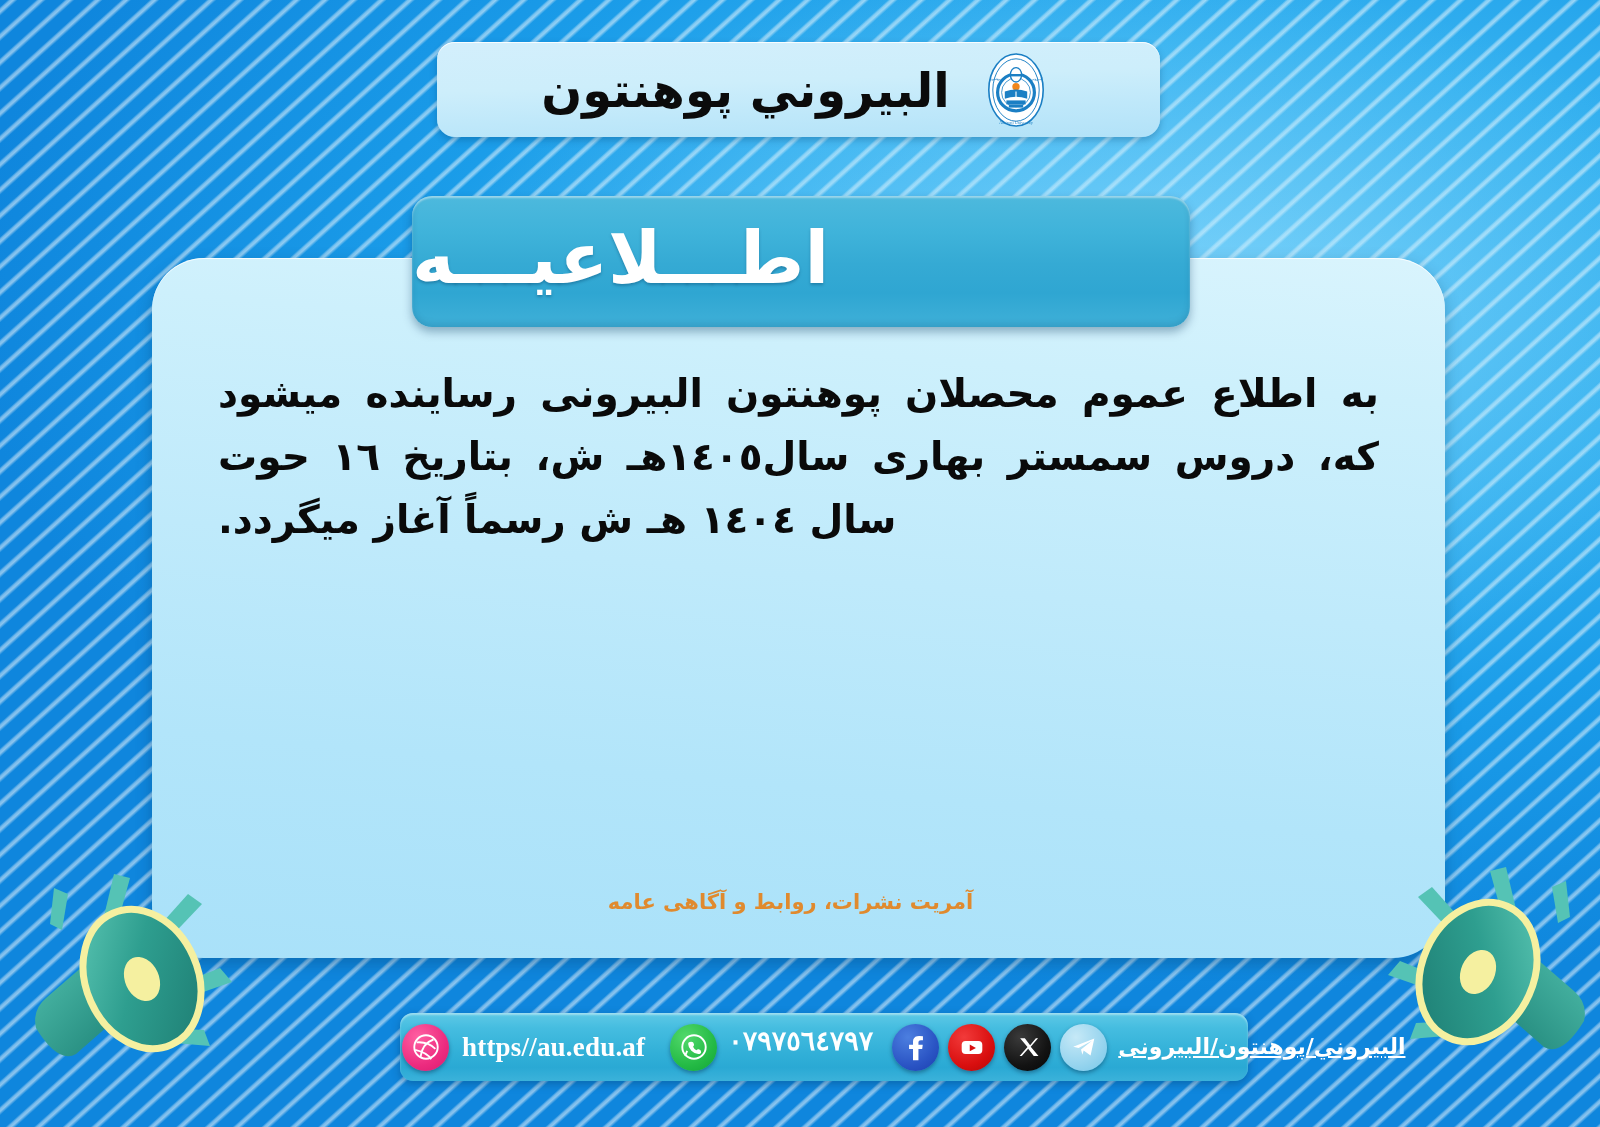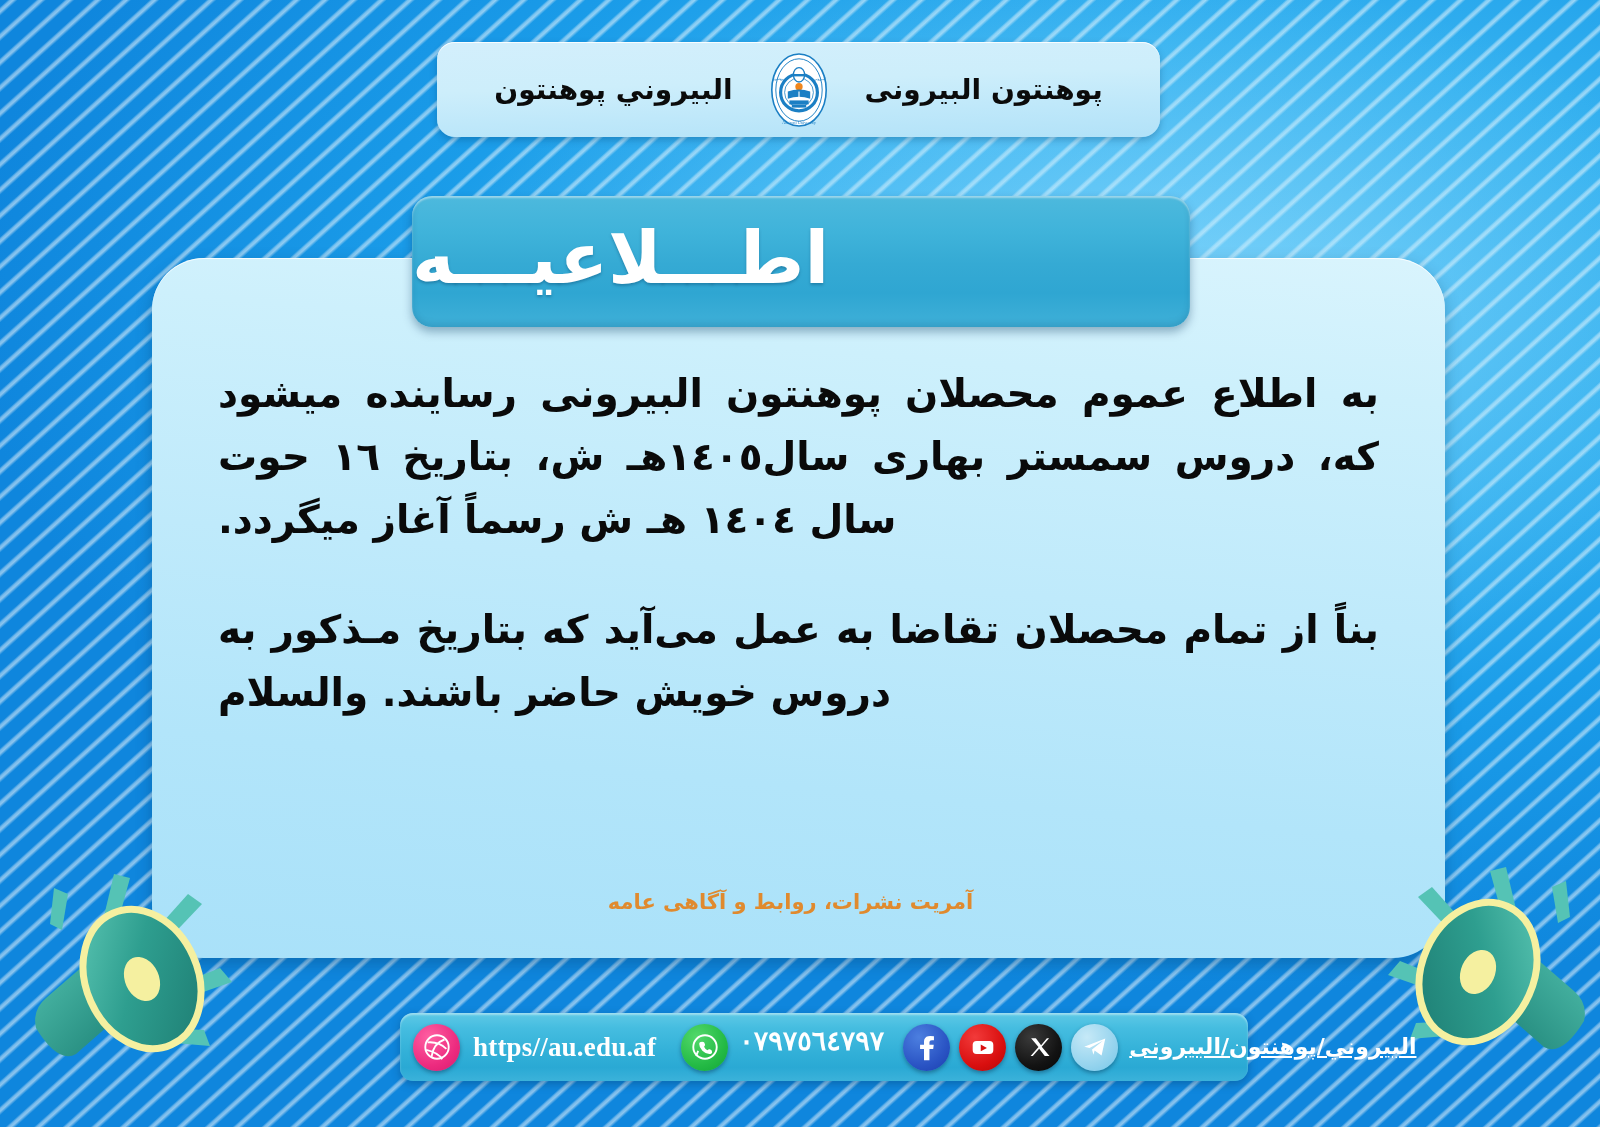--- a/index.html
+++ b/index.html
@@ -46,21 +46,21 @@
     background: linear-gradient(178deg, #d3effc 0%, #cdeefb 42%, #bfe8fa 70%, #b2e2f8 100%);
     box-shadow: 0 3px 7px rgba(0,50,90,0.28), inset 0 1px 0 rgba(255,255,255,0.85);
     display: flex;
     align-items: center;
     justify-content: center;
     gap: 26px;
     z-index: 6;
   }
   .header-name {
     font-family: "DejaVu Sans", sans-serif;
-    font-size: 28px;
+    font-size: 48px;
     font-weight: bold;
     color: #0b0b0b;
     white-space: nowrap;
     line-height: 1;
     direction: rtl;
   }
   .seal {
     width: 80px; height: 80px;
     flex: 0 0 80px;
   }
@@ -137,21 +137,21 @@
   .footer-bar {
     position: absolute;
     left: 400px; top: 1013px;
     width: 848px; height: 68px;
     border-radius: 13px;
     background: linear-gradient(180deg, #5ec9e6 0%, #45bde0 22%, #32b0d8 58%, #2aa9d4 80%, #3bb2da 100%);
     box-shadow: 0 3px 8px rgba(0,50,90,0.35), inset 0 2px 2px rgba(255,255,255,0.40);
     display: flex;
     align-items: center;
     direction: ltr;
-    padding: 0 13px;
+    padding: 0 2px;
     gap: 9px;
     z-index: 9;
   }
   .fb-icon {
     width: 47px; height: 47px;
     border-radius: 50%;
     flex: 0 0 47px;
     display: flex; align-items: center; justify-content: center;
     box-shadow: 0 2px 4px rgba(0,30,60,0.40);
   }
@@ -181,21 +181,20 @@
     margin-left: 2px;
     text-decoration: underline;
   }
 </style>
 </head>
 <body>
 
 <div id="poster">
 
   <div class="header-bar">
-    <span class="header-name">پوهنتون البیرونی</span>
 
     <svg class="seal" viewBox="0 0 100 100">
       <ellipse cx="50" cy="50" rx="34" ry="45" fill="#ffffff" stroke="#1b7fc4" stroke-width="2"></ellipse>
       <ellipse cx="50" cy="50" rx="29" ry="39" fill="none" stroke="#1b7fc4" stroke-width="1.2"></ellipse>
       <circle cx="50" cy="53" r="23" fill="none" stroke="#1b7fc4" stroke-width="4"></circle>
       <circle cx="50" cy="53" r="18" fill="#ffffff" stroke="#1b7fc4" stroke-width="1"></circle>
       <path d="M50 22 a7 9 0 0 1 7 9 a7 9 0 0 1 -14 0 a7 9 0 0 1 7 -9z" fill="#ffffff" stroke="#1b7fc4" stroke-width="1.6"></path>
       <path d="M43 30 h14 v3 h-14z" fill="#1b7fc4"></path>
       <circle cx="50" cy="46" r="4.6" fill="#f0861c"></circle>
       <path d="M36 52 q14 -5 28 0 v9 q-14 -5 -28 0z" fill="#1b7fc4"></path>
@@ -205,21 +204,20 @@
       <text x="50" y="93" font-size="5.4" fill="#1b7fc4" text-anchor="middle" font-family="Liberation Serif, serif">Albironi University</text>
       <text x="24" y="38" font-size="4.6" fill="#1b7fc4" text-anchor="middle" font-family="DejaVu Sans, sans-serif">پوهنتون</text>
       <text x="76" y="38" font-size="4.6" fill="#1b7fc4" text-anchor="middle" font-family="DejaVu Sans, sans-serif">البیرونی</text>
     </svg>
 
     <span class="header-name">البيروني پوهنتون</span>
   </div>
 
   <div class="content-card">
     <p class="body-text p1">به اطلاع عموم محصلان  پوهنتون البیرونی رساینده میشود که، دروس سمستر بهاری سال۱٤۰٥هـ ش، بتاریخ ۱٦ حوت سال ۱٤۰٤ هـ ش رسماً آغاز میگردد.</p>
-    <p class="body-text p2">بناً از  تمام محصلان  تقاضا به عمل می‌آید که بتاریخ مـذکور به دروس  خویش حاضر باشند.     والسلام</p>
     <div class="signature">آمریت نشرات، روابط و آگاهی عامه</div>
   </div>
 
   <div class="title-plaque">
     <span class="title-text">اطـــلاعیـــه</span>
   </div>
 
   <svg class="megaphone left" viewBox="0 0 250 215">
     <defs>
       <linearGradient id="mgL" x1="0" y1="0" x2="1" y2="1">

